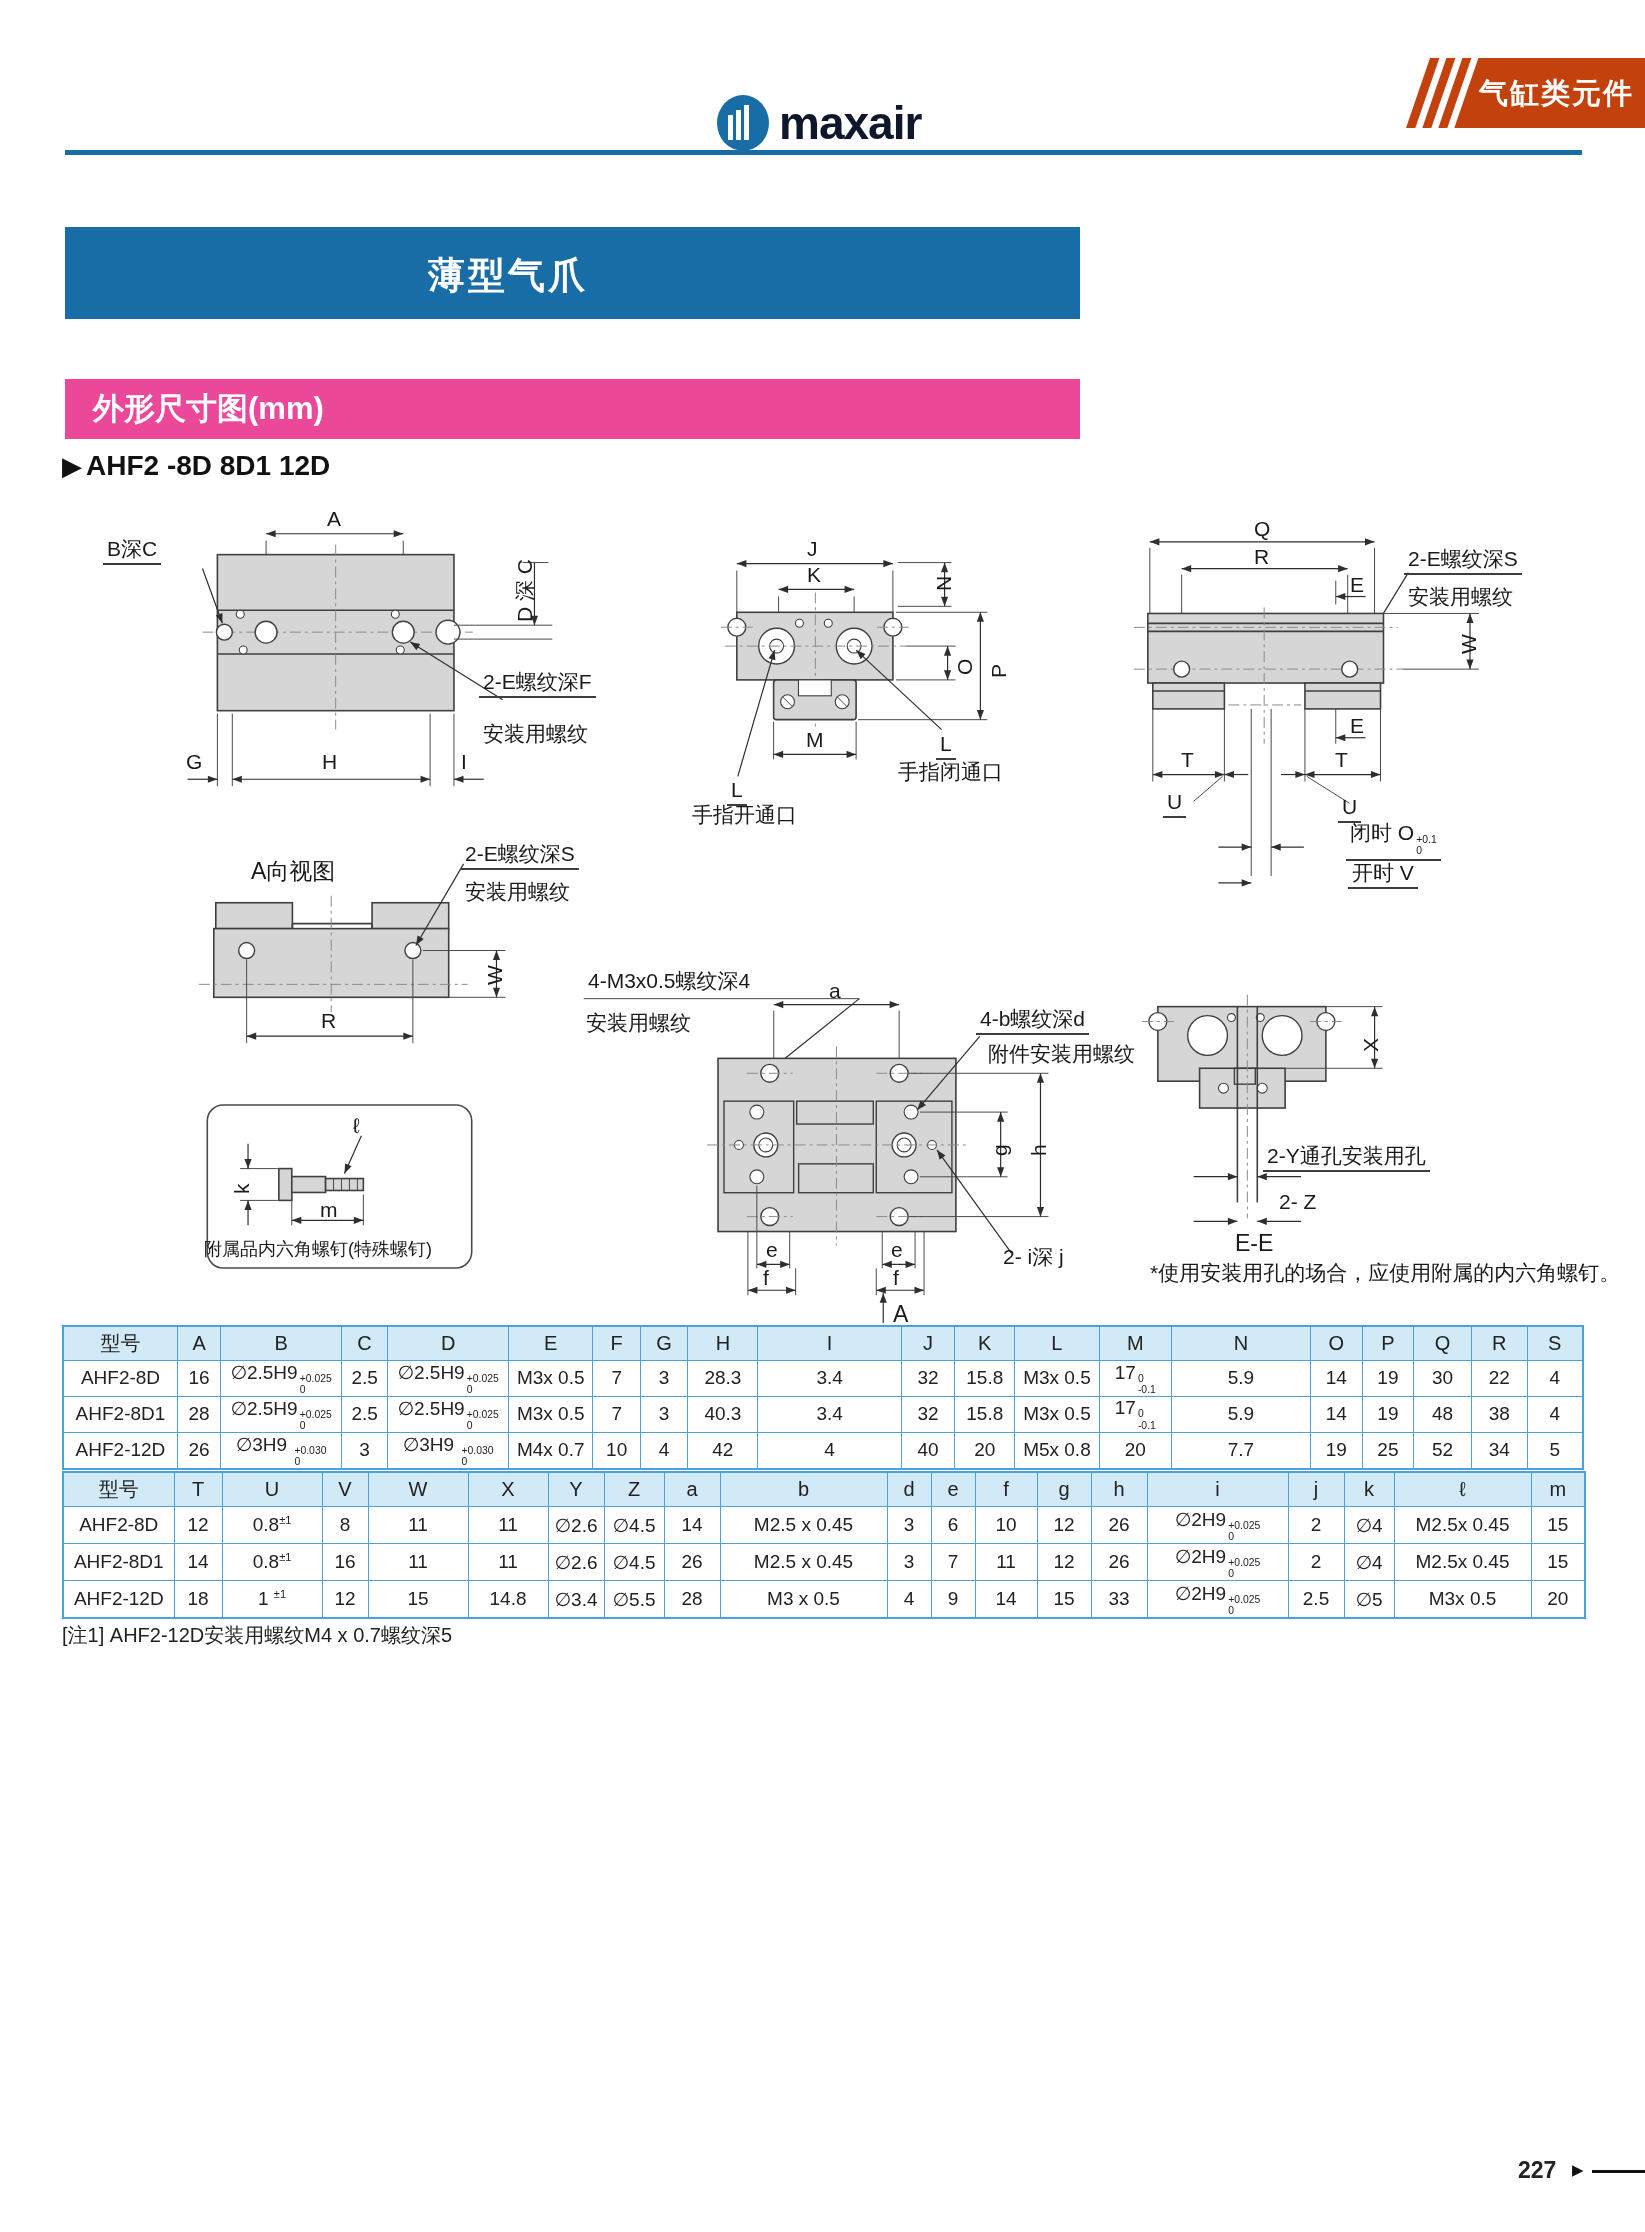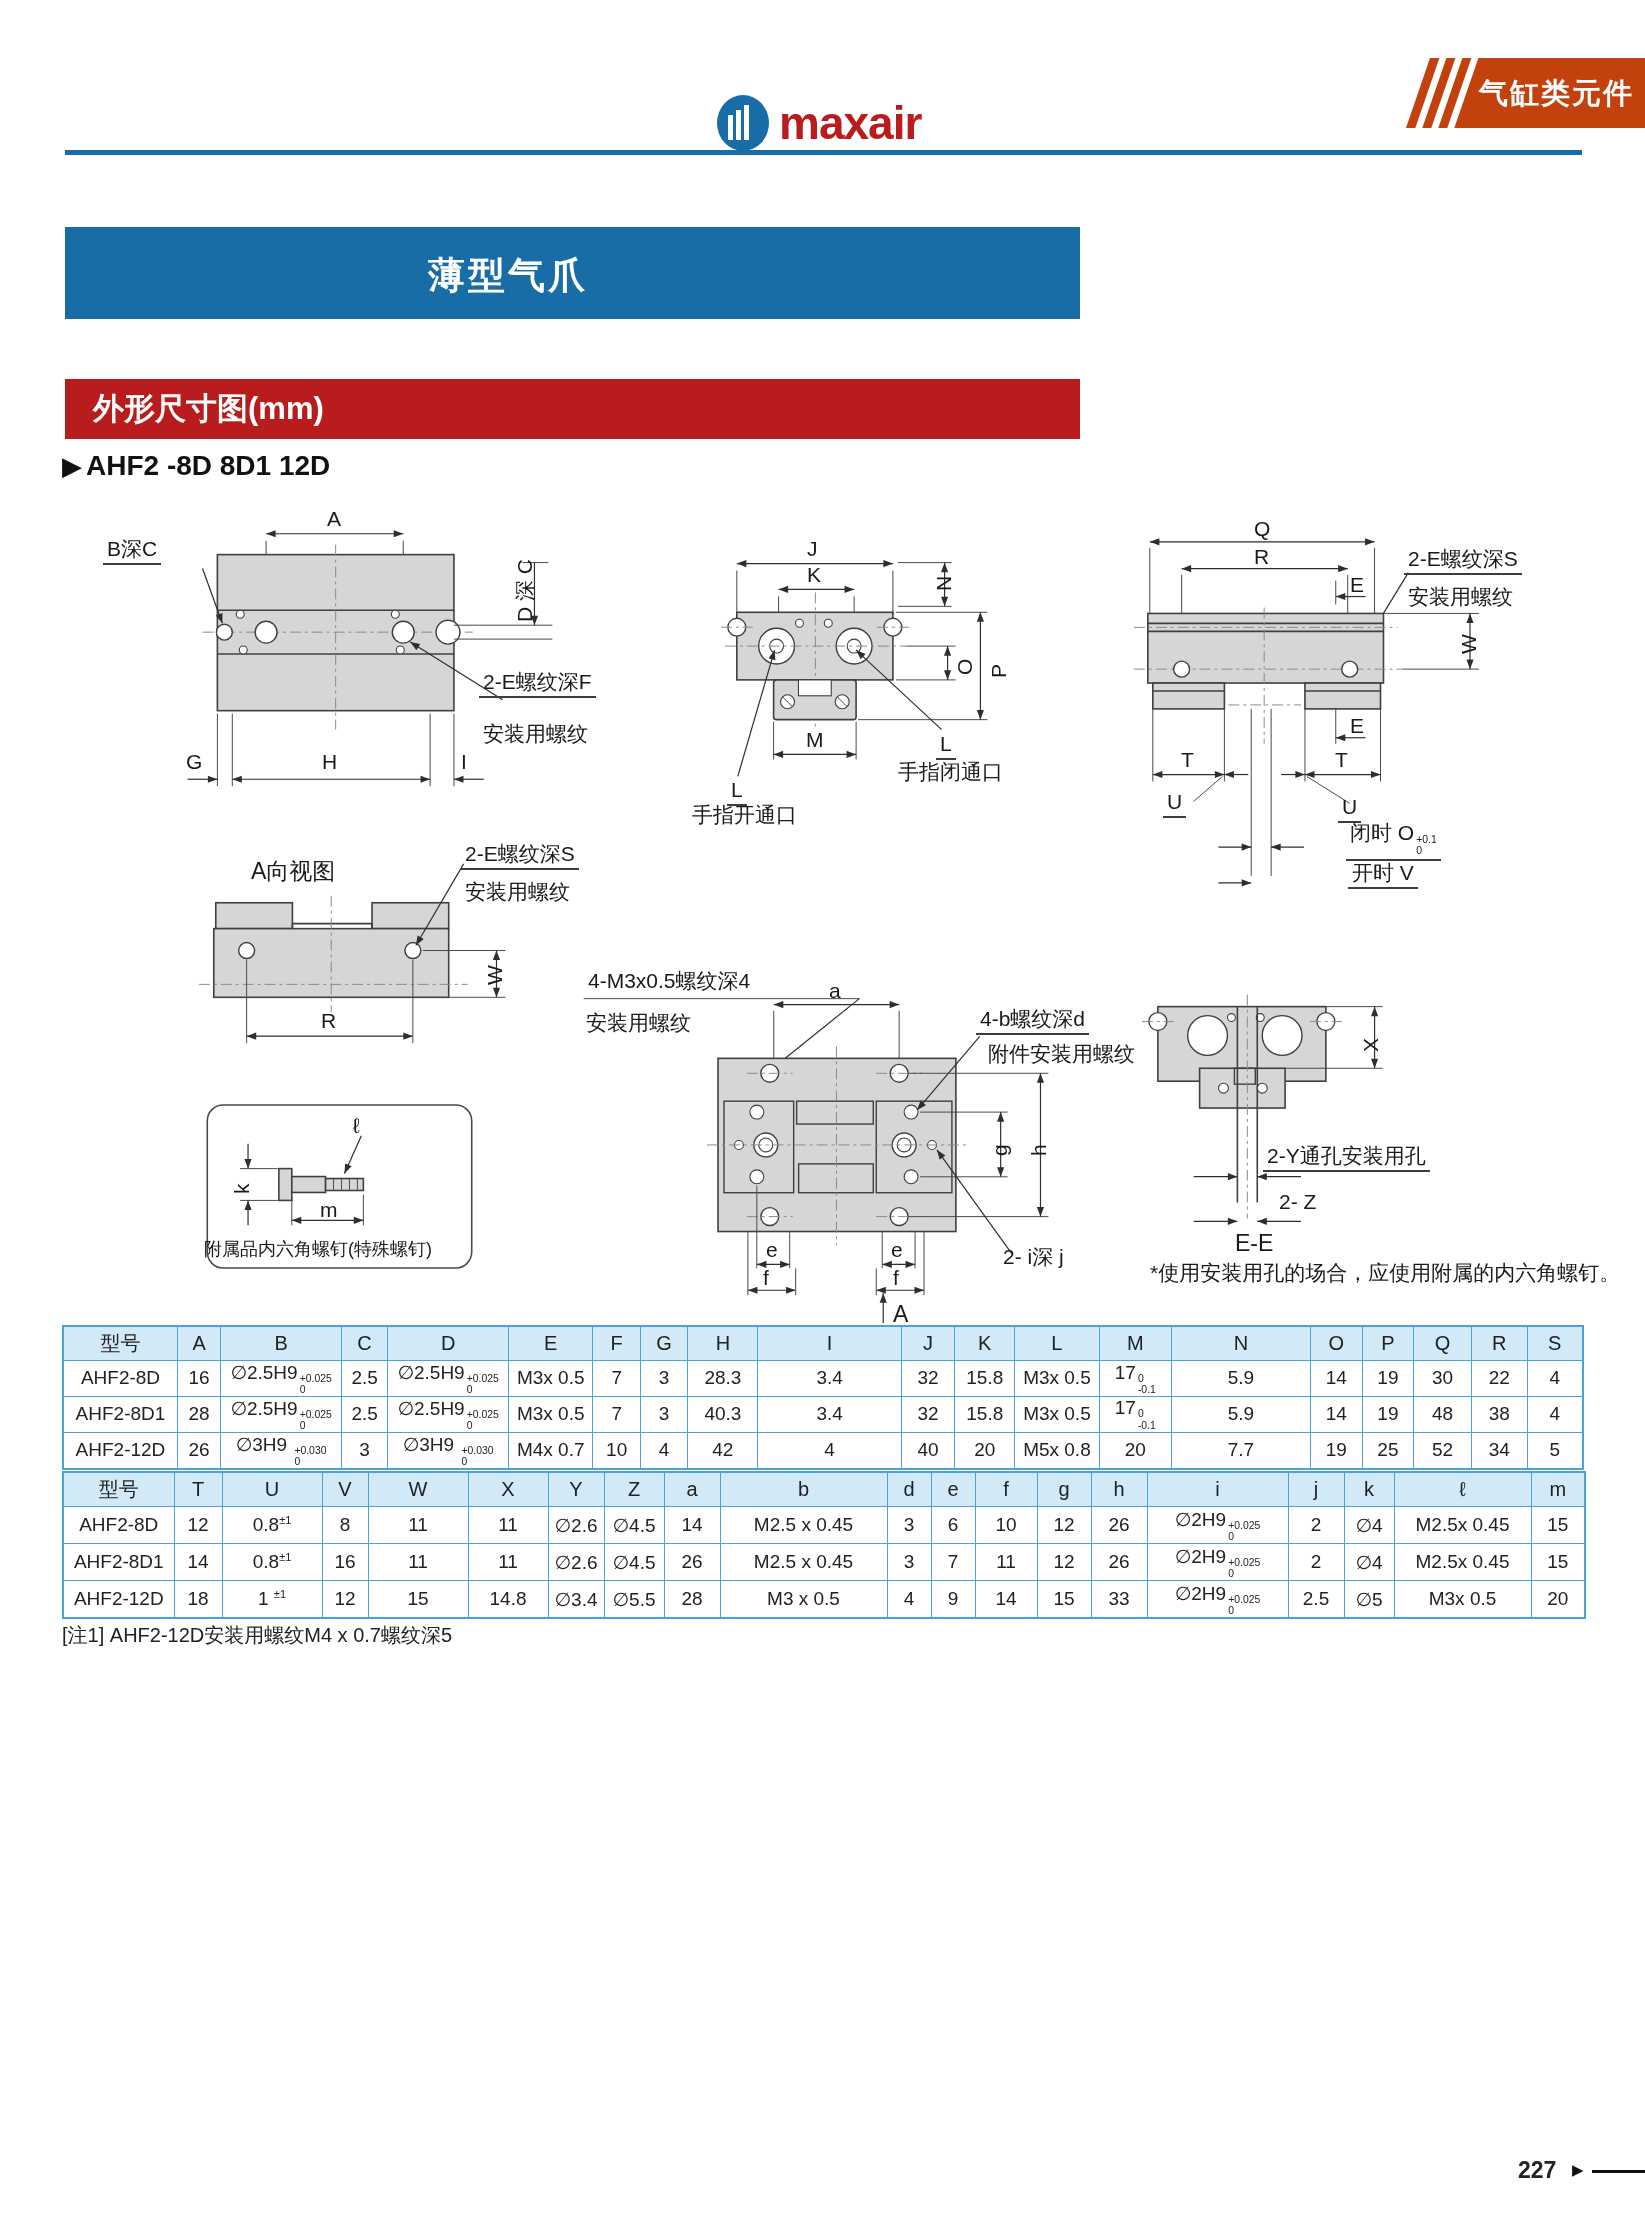--- a/index.html
+++ b/index.html
@@ -1,32 +1,32 @@
 <!DOCTYPE html>
 <html><head>
 <meta charset="utf-8">
 <style>
   html,body{margin:0;padding:0;background:#e8e8e8;}
   .page{position:relative;width:1646px;height:2233px;background:#fff;margin:0 auto;
         font-family:"Liberation Sans","DejaVu Sans",sans-serif;color:#222;overflow:hidden;}
   .abs{position:absolute;}
   
-  .logo-text{position:absolute;left:779px;top:96px;font-size:46px;font-weight:bold;color:#b91c1c;letter-spacing:-1px;}
+  .logo-text{position:absolute;left:779px;top:96px;font-size:46px;font-weight:bold;color:#0f172a;letter-spacing:-1px;}
   .header-rule{position:absolute;left:65px;top:150px;width:1517px;height:5px;background:#186da6;}
   .corner-tag{position:absolute;left:1391px;top:58px;width:255px;height:70px;background:#c2410c;
               clip-path:polygon(39px 0,100% 0,100% 100%,15px 100%);overflow:hidden;}
   .corner-tag .stripe{position:absolute;top:-6px;width:7px;height:84px;background:#fff;transform:skewX(-19deg);}
   .corner-tag .tag-label{position:absolute;left:88px;top:0;line-height:70px;font-size:29px;font-weight:bold;color:#fff;letter-spacing:2px;}
   
   .title-bar{position:absolute;left:65px;top:227px;width:1015px;height:92px;background:#186da6;}
   .product-title{position:absolute;left:0;top:24px;width:886px;text-align:center;font-size:37px;font-weight:bold;color:#fff;letter-spacing:3px;}
   .series-box{position:absolute;left:950px;top:221px;width:602px;height:113px;background:#fff;border:6px solid #186da6;box-sizing:border-box;}
   .series-title{display:block;text-align:center;line-height:100px;font-size:41px;font-weight:bold;color:#186da6;letter-spacing:1px;}
   
-  .section-bar{position:absolute;left: 65px;top:379px;width:1015px;height:60px;background:#b91c1c;}
+  .section-bar{position:absolute;left: 65px;top:379px;width:1015px;height:60px;background:#ec4899;}
   .section-title{position:absolute;left:28px;top:0;line-height:60px;font-size:31px;font-weight:bold;color:#fff;}
   .models-line{position:absolute;left:62px;top:450px;font-size:28px;font-weight:bold;color:#111;}
   .tri{display:inline-block;margin-right:4px;font-size:26px;color:#111;}
   
   .fig{position:absolute;}
   .fig svg{display:block;position:absolute;left:0;top:0;overflow:visible;}
   svg .body{fill:#d6d6d6;stroke:#3f3f3f;stroke-width:1.6;}
   svg .lnr{fill:none;stroke:#3f3f3f;stroke-width:1.4;}
   svg .ln{stroke:#3f3f3f;stroke-width:1.6;}
   svg .thin{stroke:#4a4a4a;stroke-width:1;}

